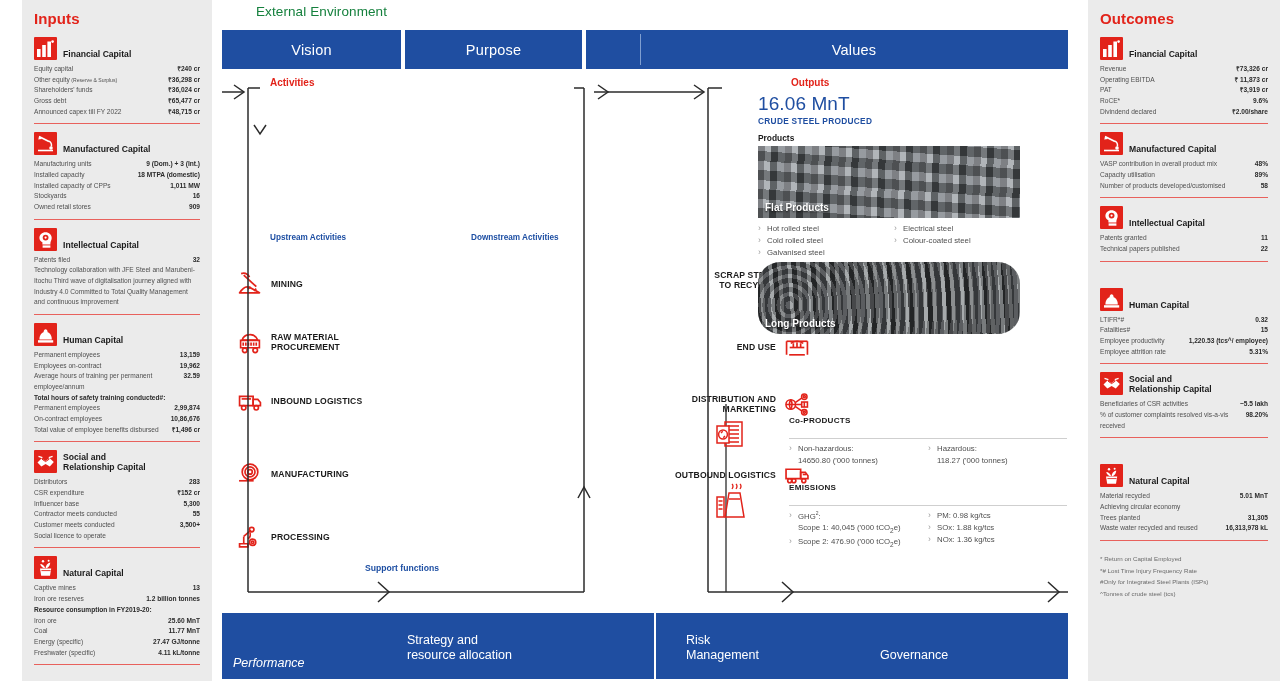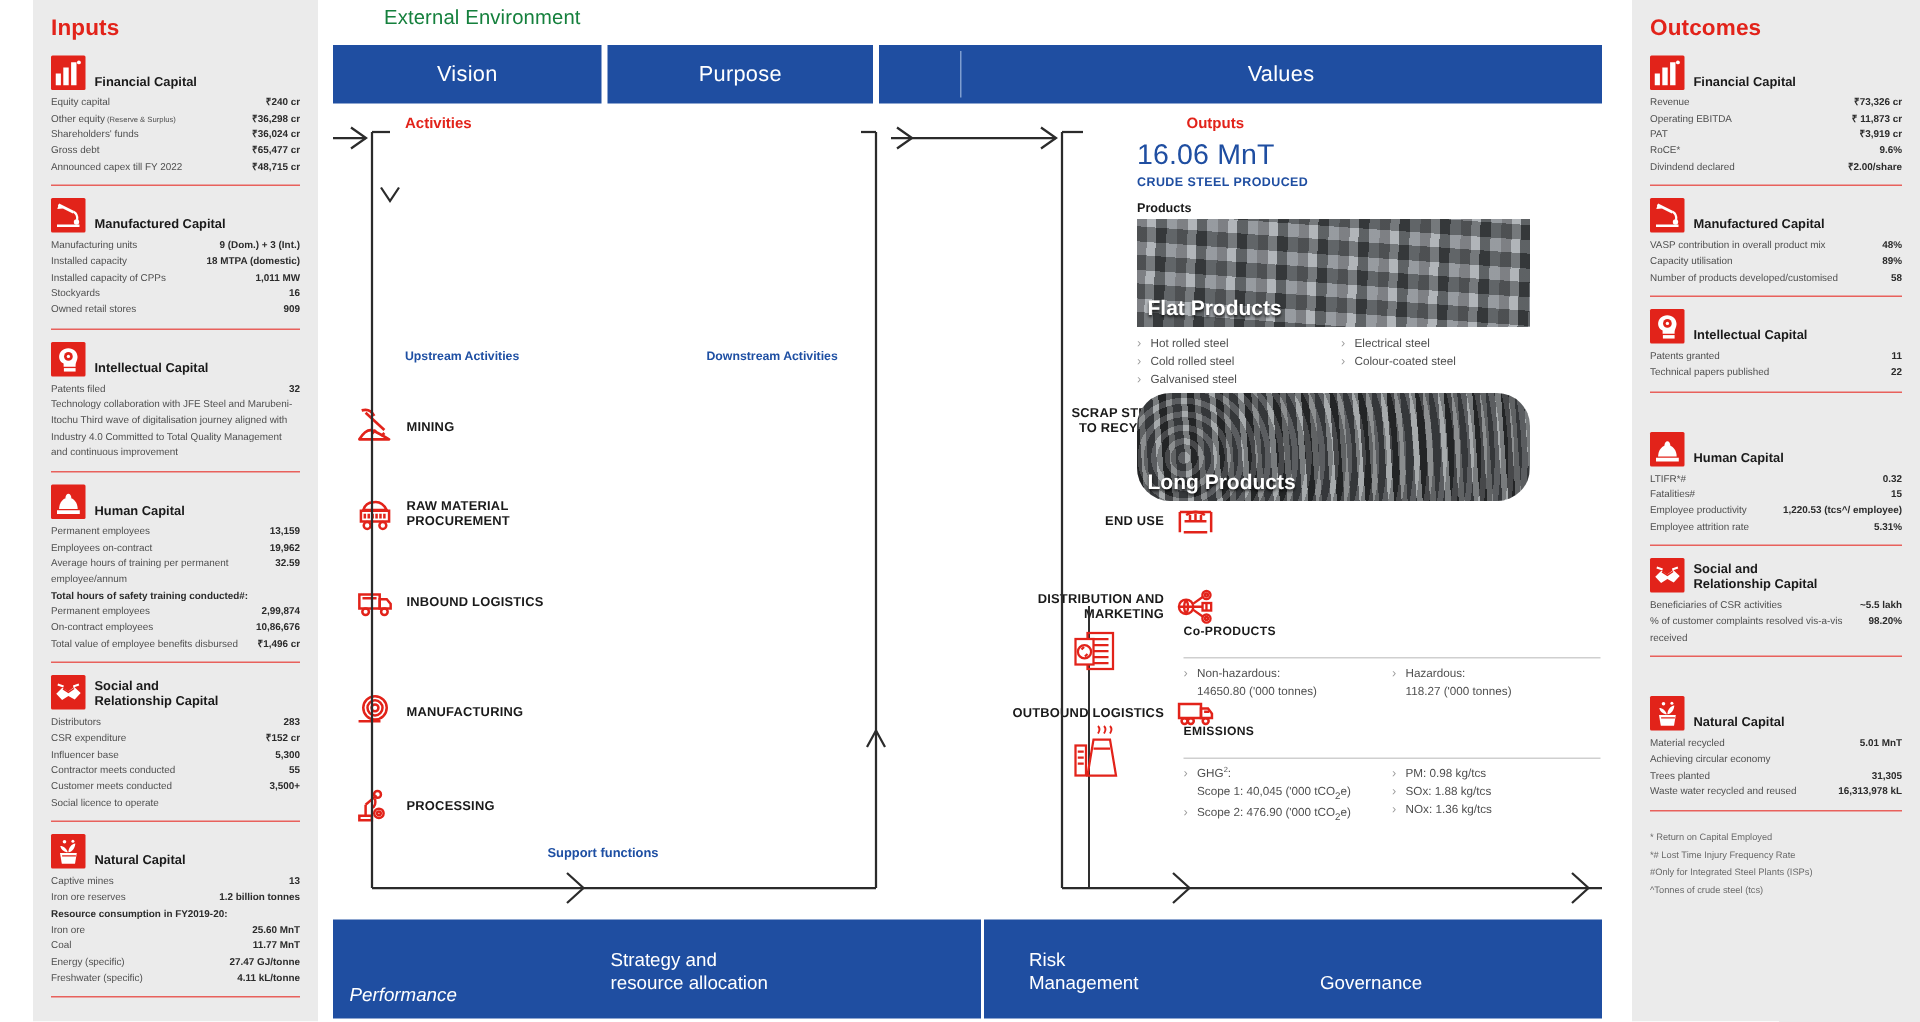--- a/index.html
+++ b/index.html
@@ -152,21 +152,21 @@
       repeating-linear-gradient(86deg, #2d2f31 0 5px, #7b7e80 5px 9px, #44474a 9px 15px, #9a9ea0 15px 19px),
       linear-gradient(#3a3d3f, #222426);
     border-radius: 22px;
   }
   #img-long::after{
     content:""; position:absolute; inset:0;
     background: repeating-radial-gradient(circle at 12% 60%, rgba(255,255,255,.12) 0 4px, rgba(0,0,0,.22) 4px 9px);
   }
   .img-cap {
     position: absolute; left: 7px; bottom: 5px; z-index: 3;
-    color: #fff; font-size: 14px; font-weight: bold;
+    color: #fff; font-size: 10px; font-weight: bold;
     text-shadow: 0 1px 2px rgba(0,0,0,.85);
     text-align: center;
   }
   .bullets { display: flex; margin-top: 5px; }
   .bullets .col { width: 50%; }
   .bul {
     font-size: 7.8px; color: #4f4f4f; line-height: 1.52;
     position: relative; padding-left: 9px;
   }
   .bul::before {

